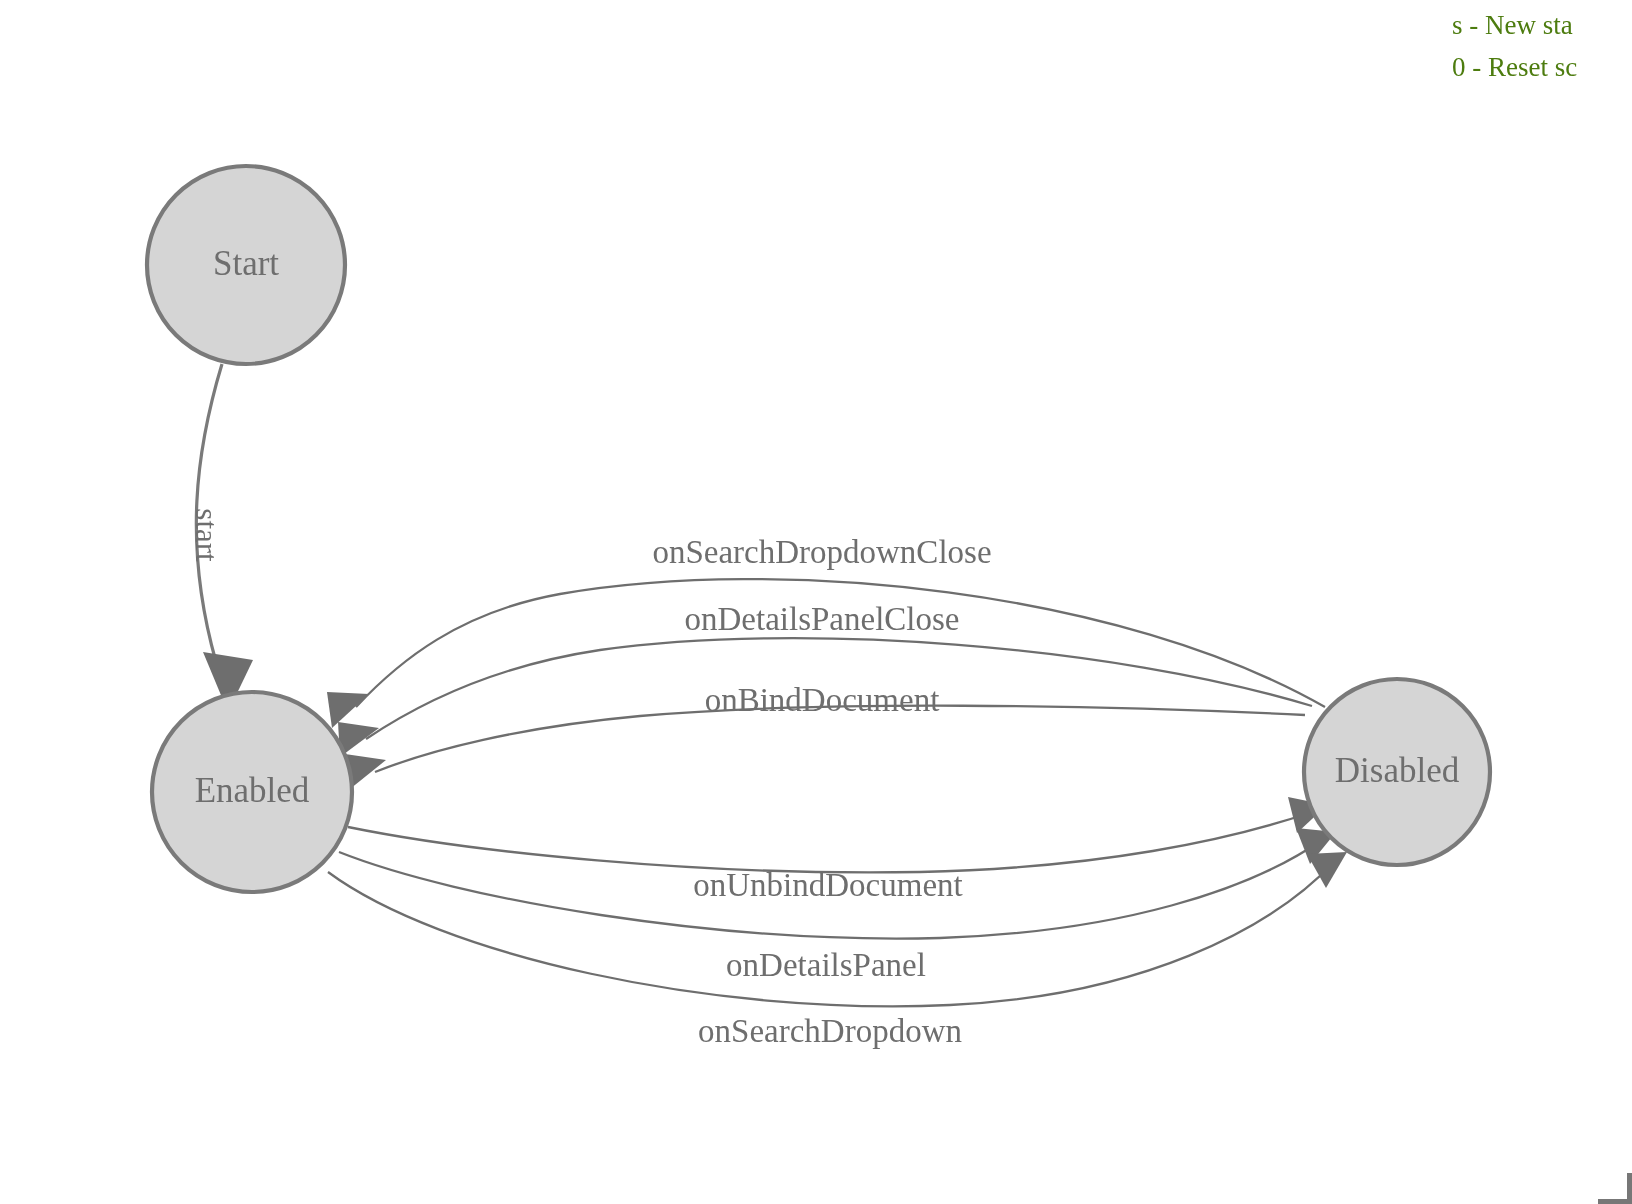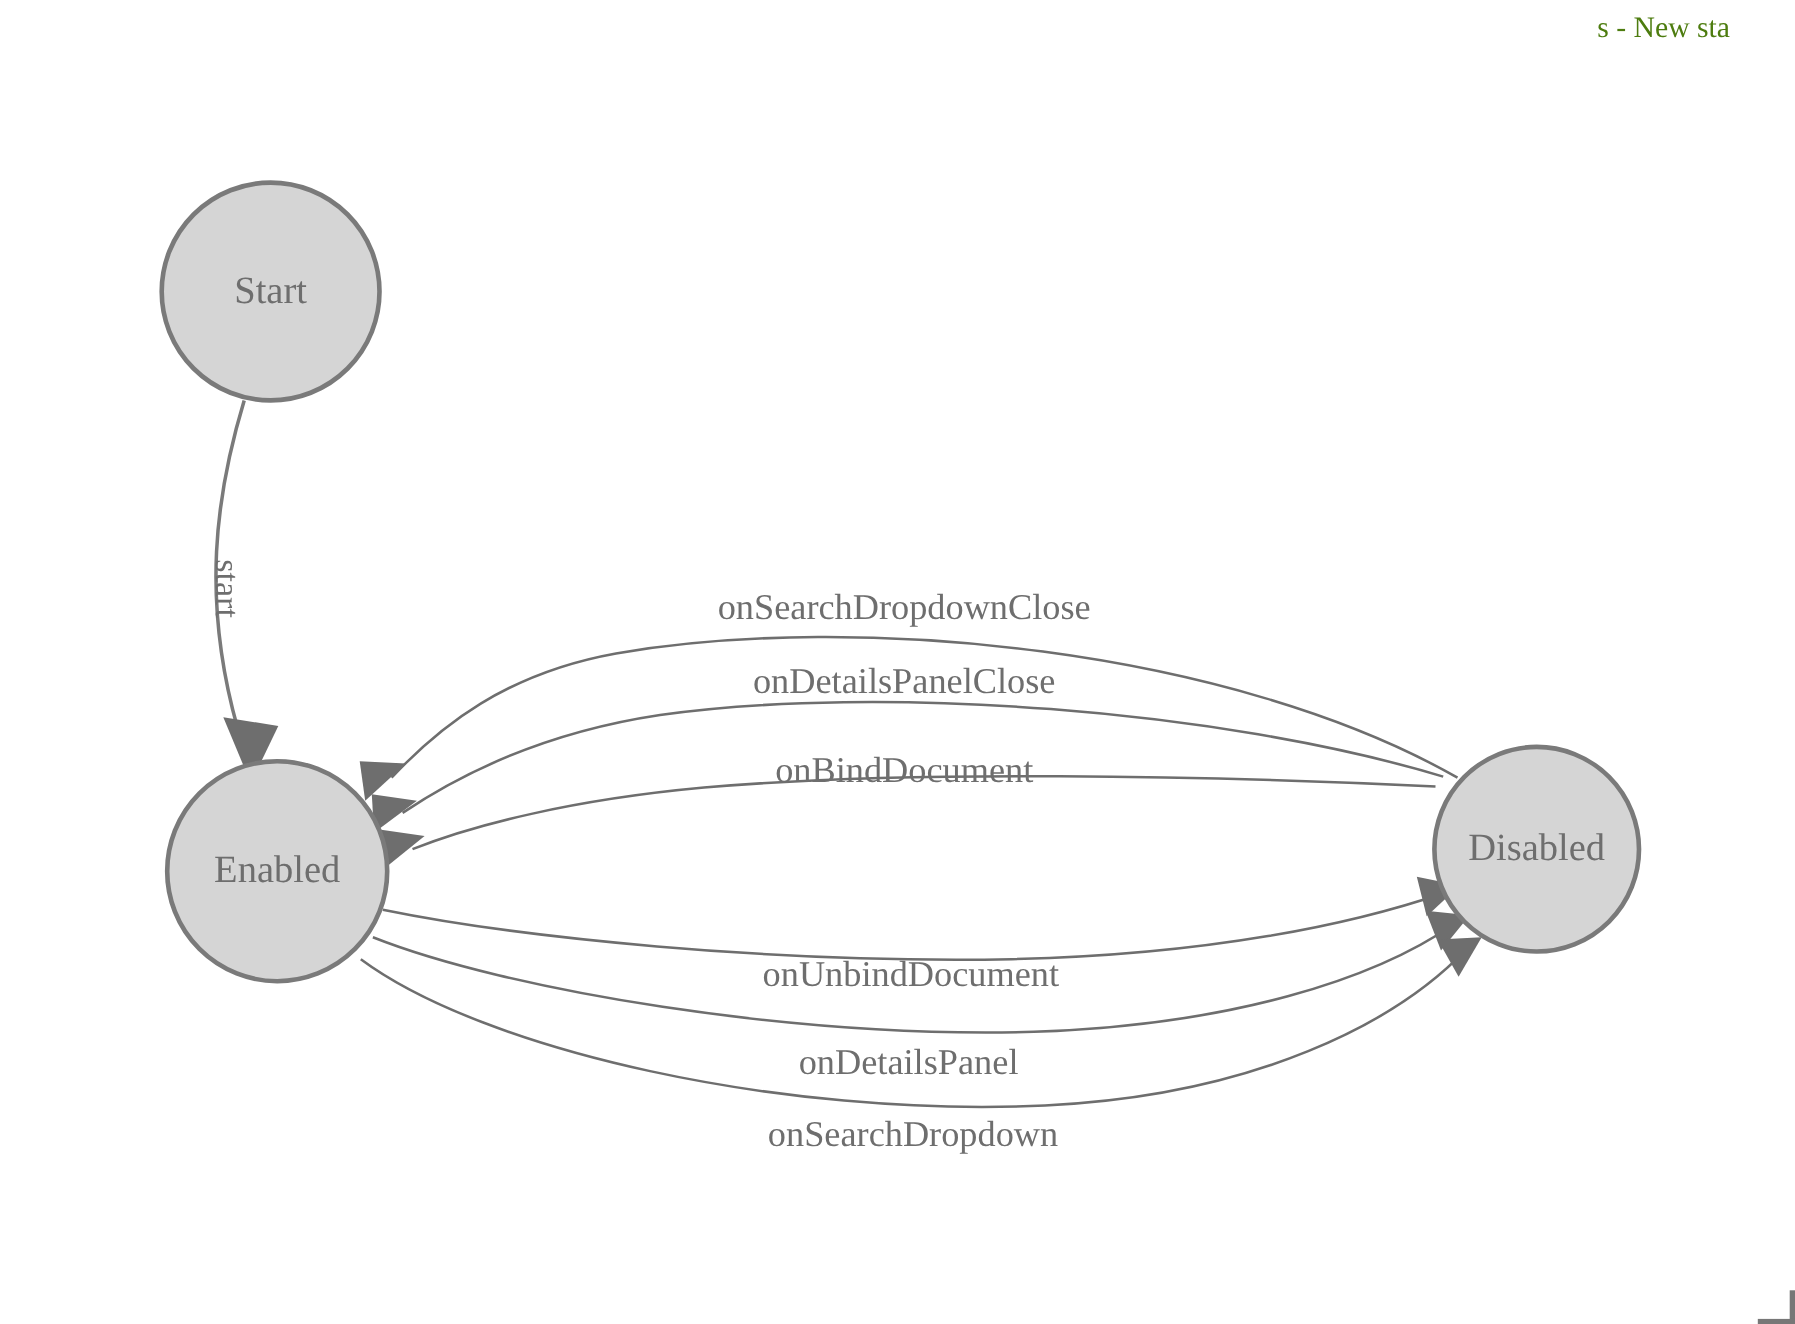--- a/index.html
+++ b/index.html
@@ -180,20 +180,21 @@
     <text class="edge-label" x="828" y="896">onUnbindDocument</text>
 
     <text class="edge-label" x="826" y="976">onDetailsPanel</text>
 
     <text class="edge-label" x="830" y="1042">onSearchDropdown</text>
 
   </svg>
 
   <div class="legend">
     <div class="legend-line">s - New sta</div>
+    <div class="legend-line">0 - Reset sc</div>
   </div>
 
   <div class="corner-mark">
     <div class="v-bar"></div>
     <div class="h-bar"></div>
   </div>
 
 </div>
 
 </body></html>

